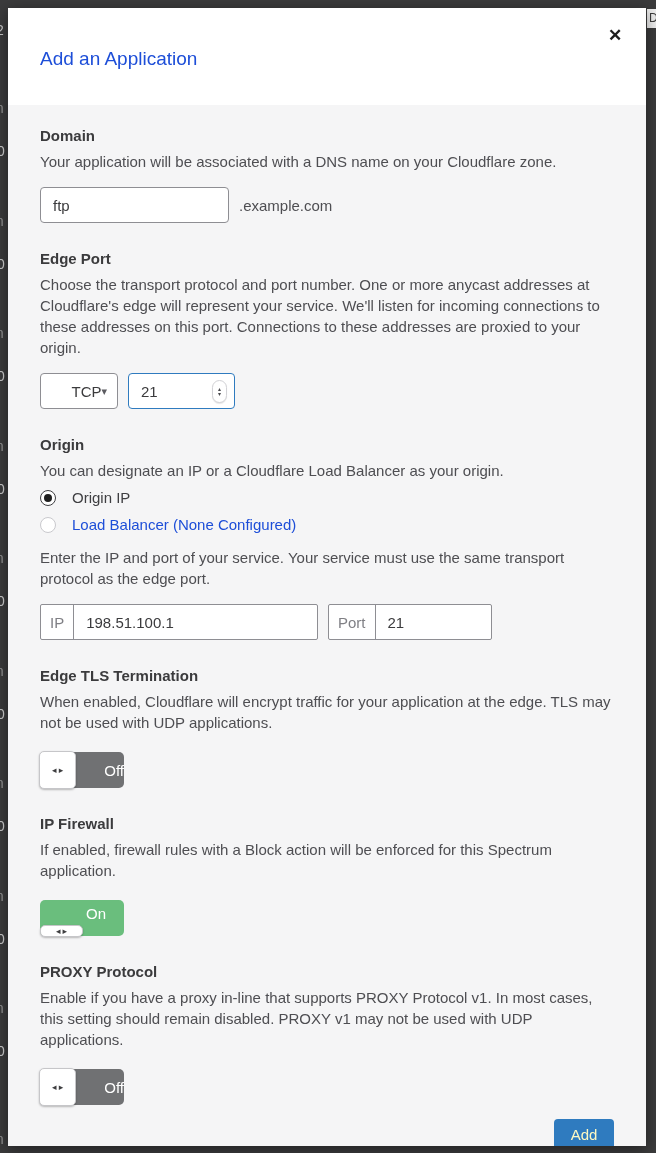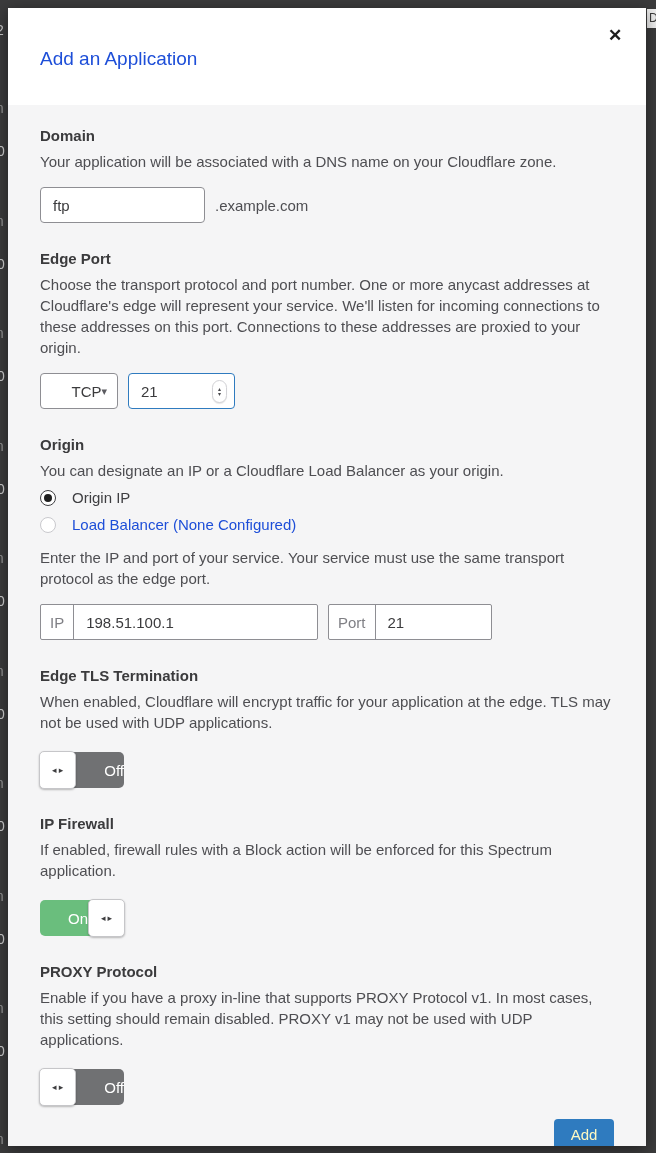--- a/index.html
+++ b/index.html
@@ -84,21 +84,21 @@
     background:#fff;
     border:1px solid #8e8e93;
     border-radius:4px;
     font-family:inherit;
     font-size:15px;
     color:#3b3b3d;
     padding:0 12px;
     outline:none;
   }
   .domain-row { display:flex; align-items:center; }
-  .domain-input { width:165px; }
+  .domain-input { width:189px; }
   .domain-suffix { margin-left:10px; font-size:15px; color:#4e4e52; }
 
   .edgeport-row { display:flex; align-items:center; gap:10px; }
   .select {
     width:78px; height:36px;
     background:#fff;
     border:1px solid #8e8e93;
     border-radius:4px;
     display:flex; align-items:center; justify-content:flex-end;
     padding:0 10px 0 12px;
@@ -177,21 +177,21 @@
     border-radius:5px;
     cursor:pointer;
     margin-top:4px;
   }
   .toggle .seg {
     flex:1;
     display:flex; align-items:center; justify-content:center;
     color:#fff; font-size:15px;padding-left:28px;
   }
   .toggle.off { background:#707173; }
-  .toggle.on  { background:#6abe7d; }
+  .toggle.on  { background:#6abe7d;flex-direction:column; }
   .toggle .knob {
     width:43px;
     background:#fff;
     border:1px solid #c6c6c9;
     border-radius:5px;
     box-shadow:0 1px 2px rgba(0,0,0,0.25);
     display:flex; align-items:center; justify-content:center;
     margin:-1px 0;
   }
   .toggle.off .knob { margin-left:-1px; }

